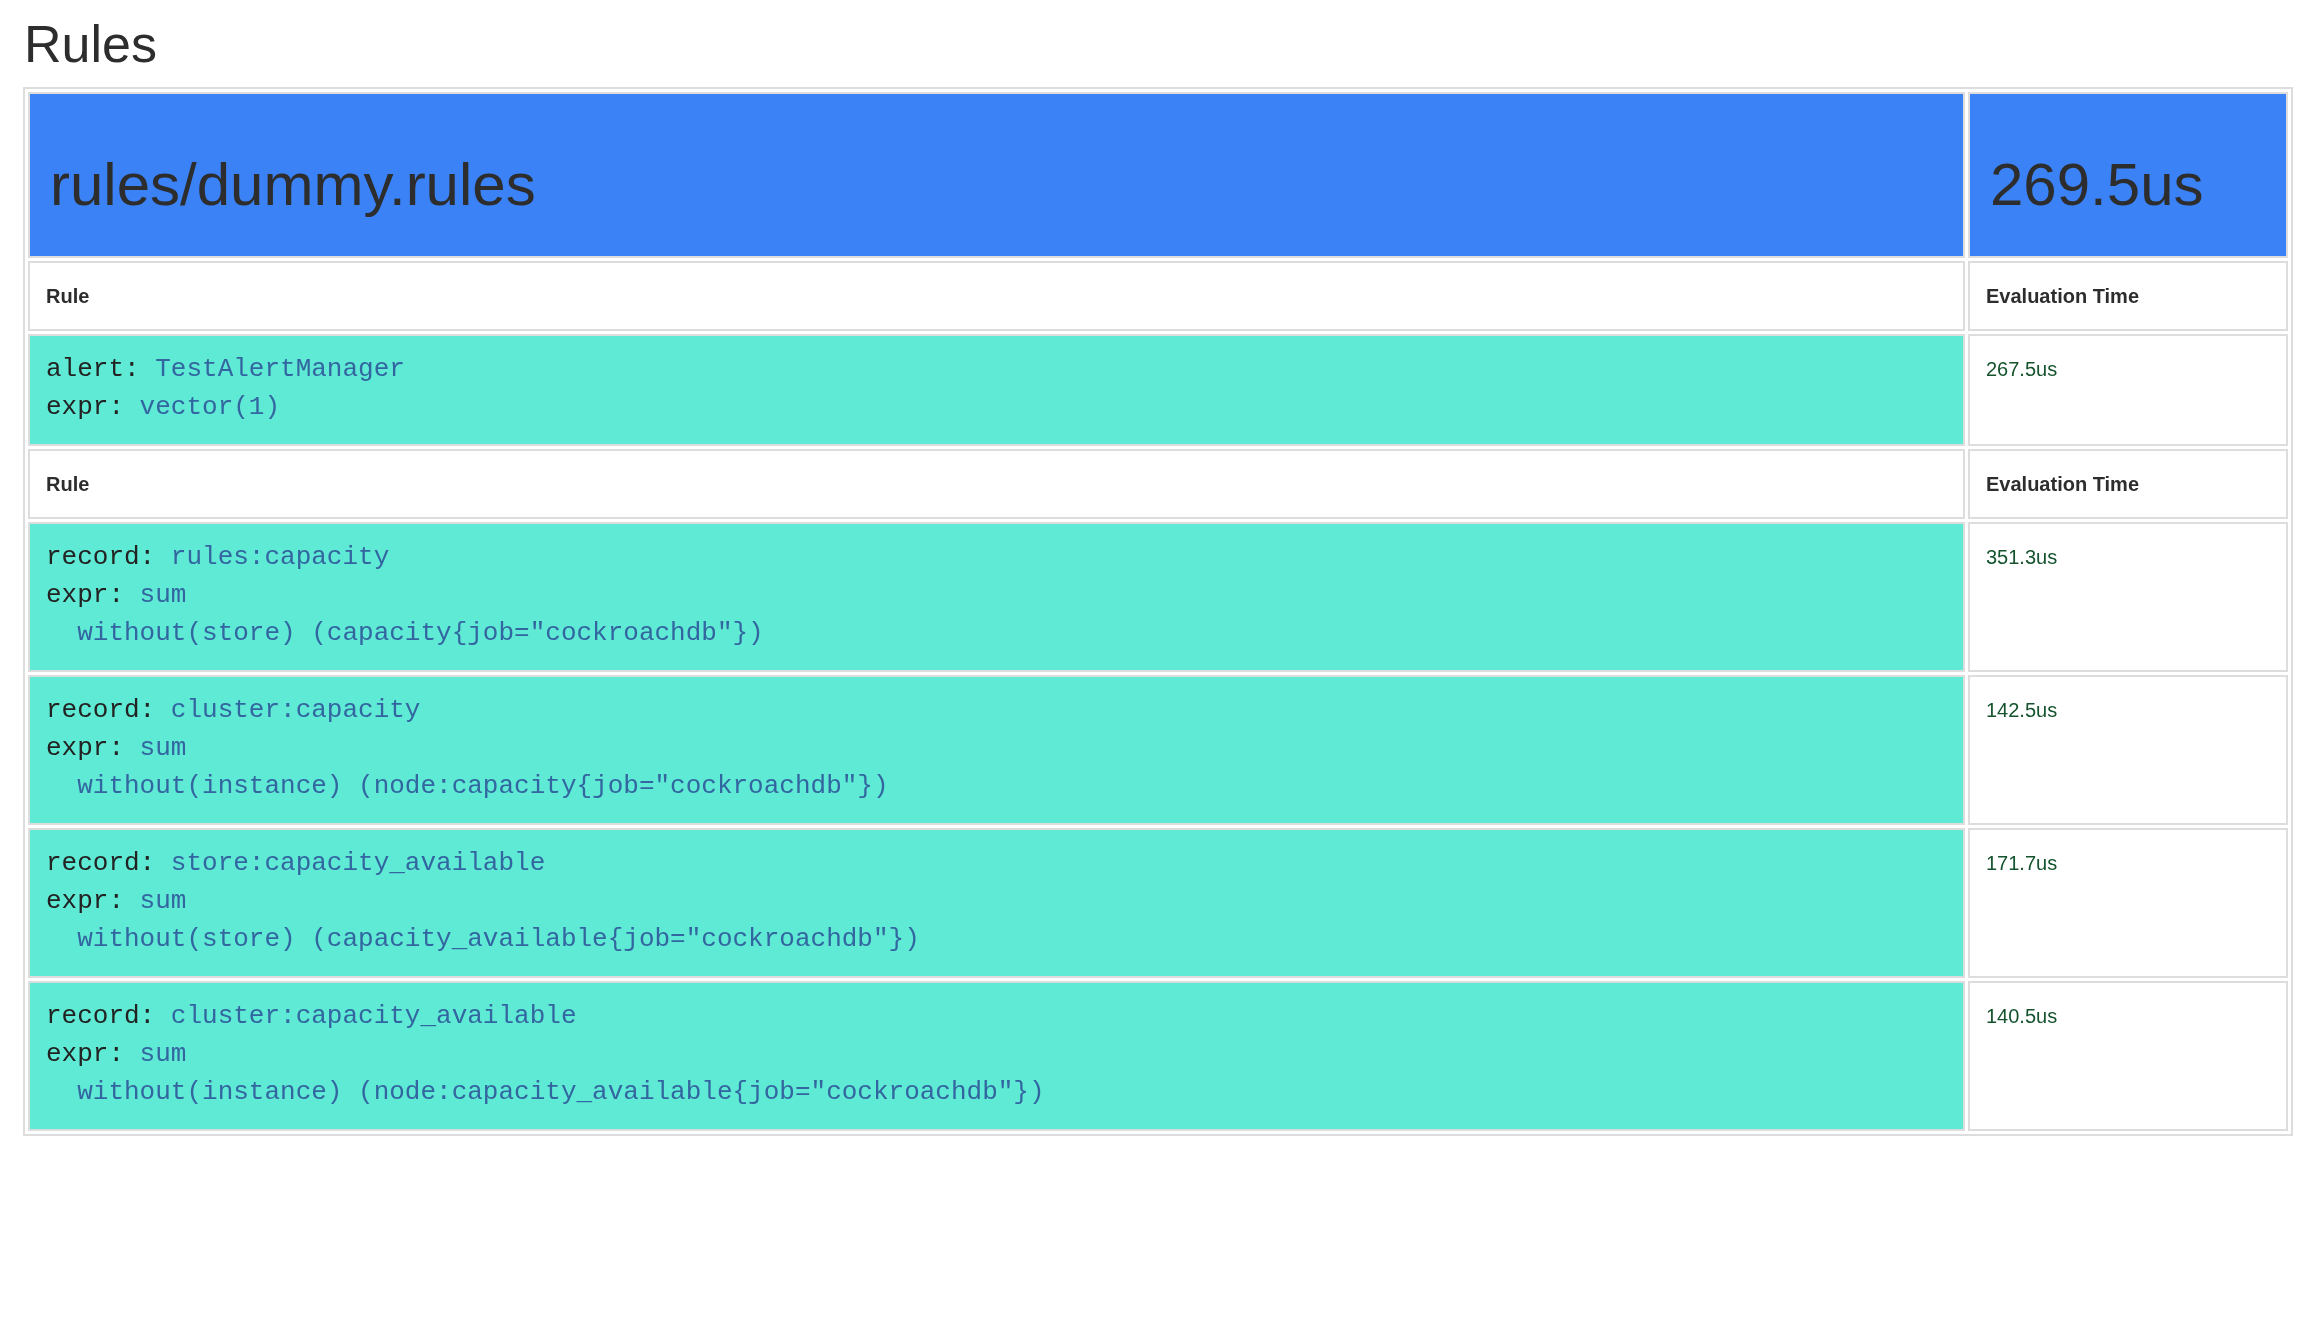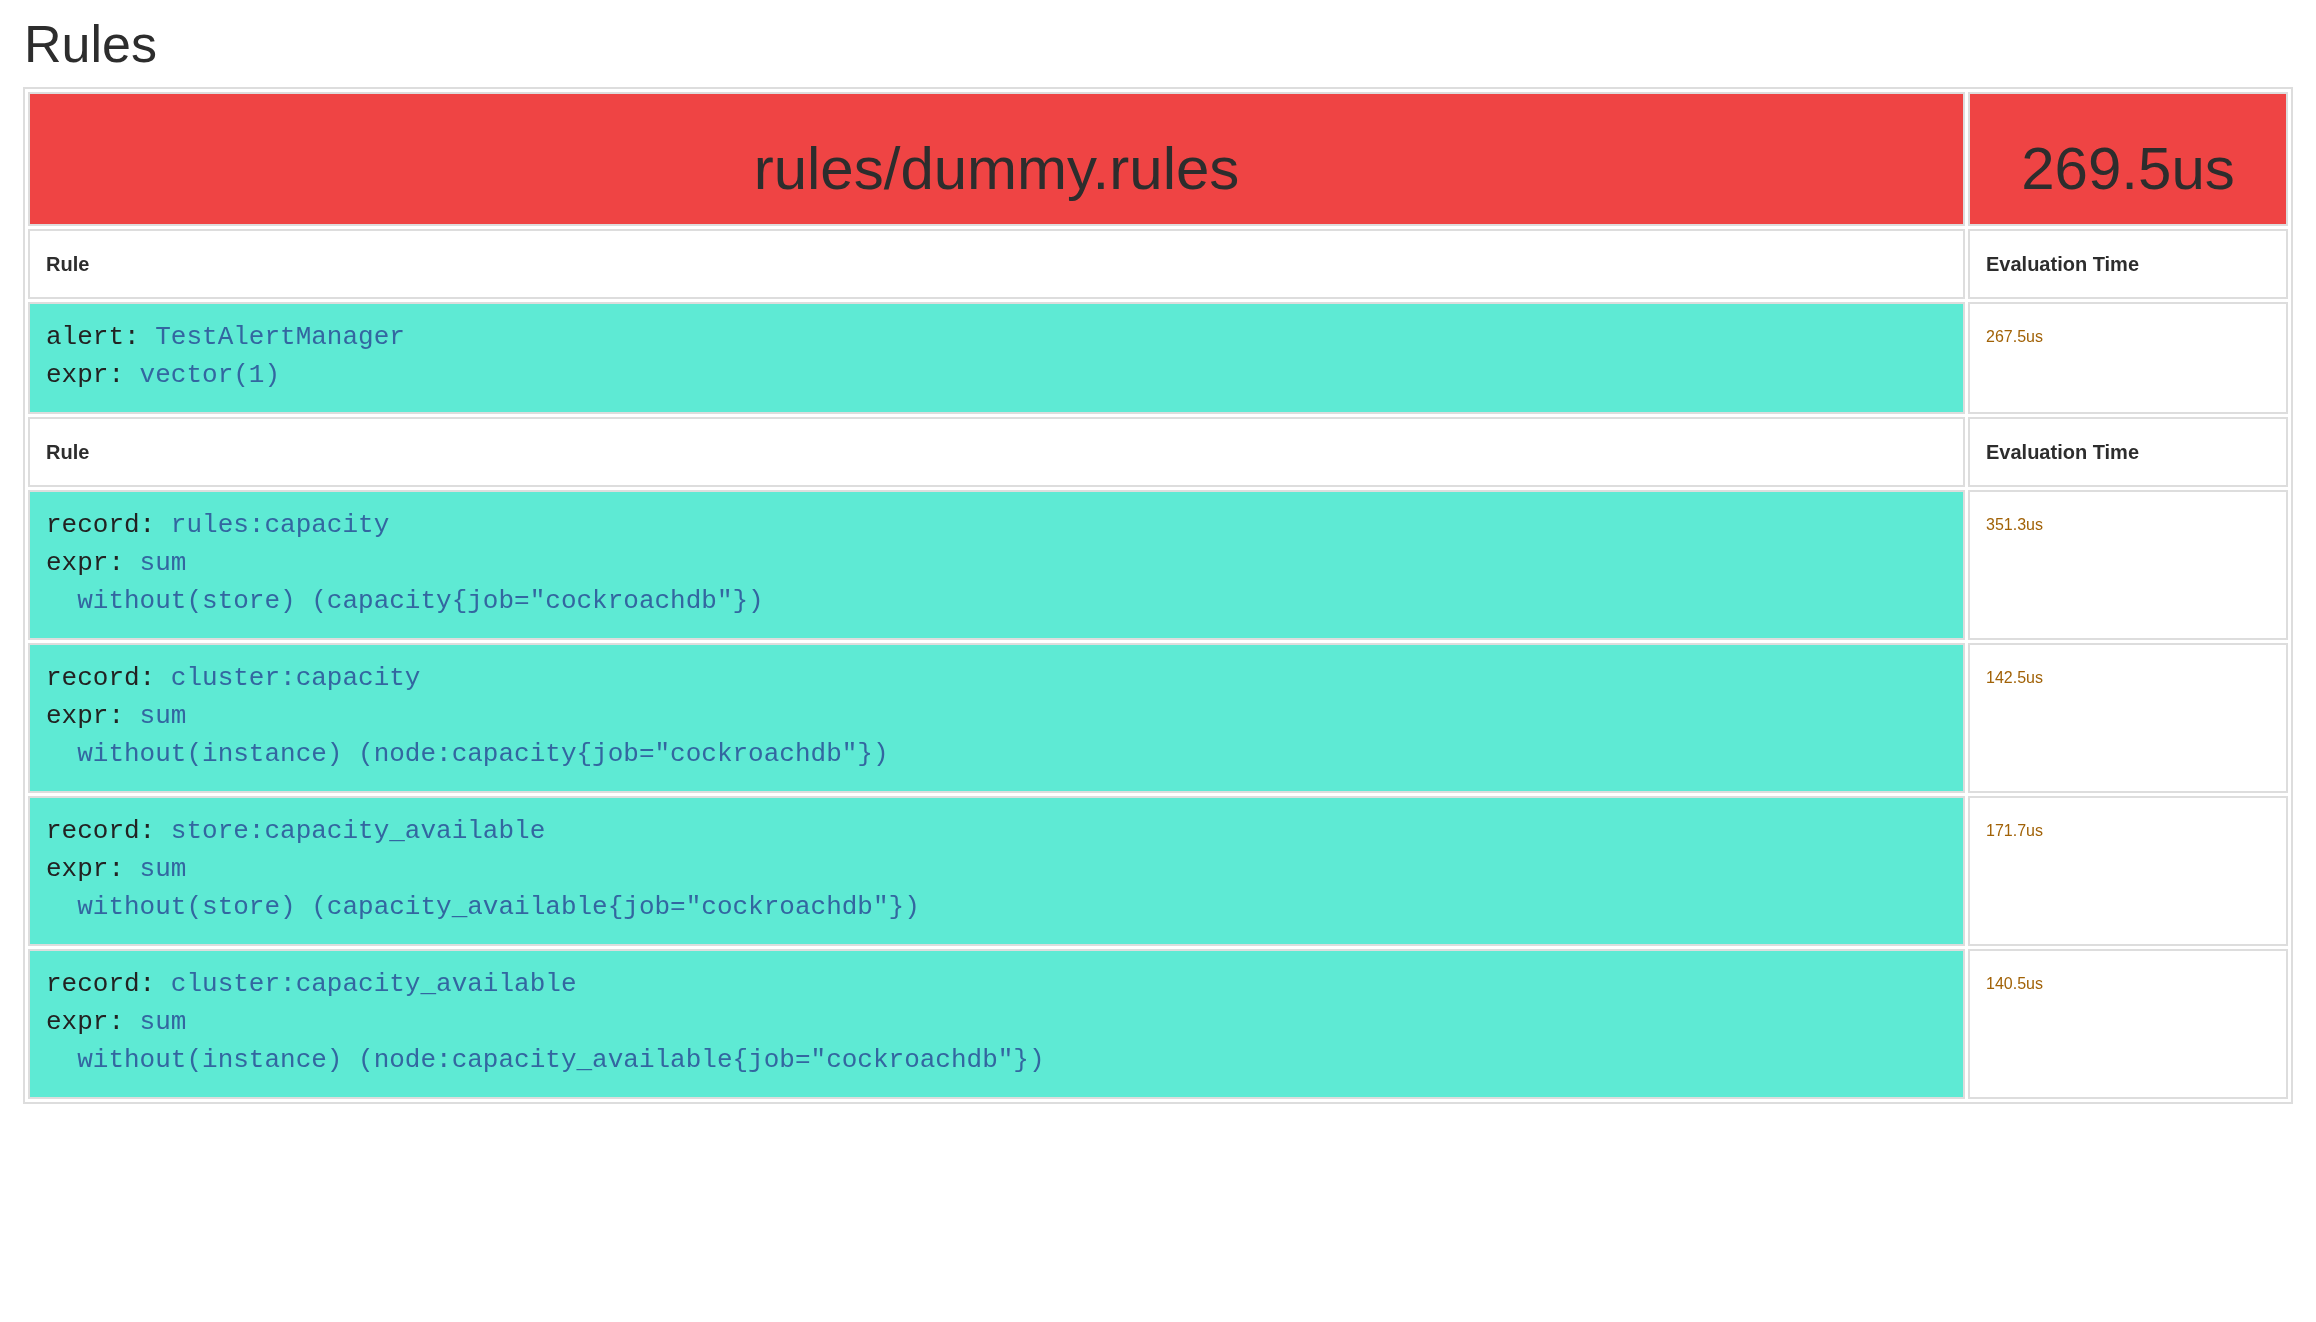--- a/index.html
+++ b/index.html
@@ -31,23 +31,22 @@
     background: #ffffff;
   }
   col.rule-col   { width: auto; }
   col.time-col   { width: 320px; }
   td, th {
     border: 2px solid #dddddd;
     vertical-align: top;
     text-align: left;
   }
   td.group-cell {
-    padding: 4px;
-    background: #ef4444;
-    text-align: center;
+    padding: 20px;
+    background: #3b82f6;
   }
   td.group-cell h2 {
     font-size: 60px;
     font-weight: 500;
     line-height: 66px;
     margin: 38px 0 18px 0;
     color: #2d2d2d;
     white-space: nowrap;
   }
   th.col-header {
@@ -66,25 +65,25 @@
     line-height: 38px;
   }
   .code-line { white-space: pre; }
   .code-key  { color: #222222; }
   .code-val  {
     color: #3366a0;
     text-decoration: none;
     cursor: pointer;
   }
   td.time-cell {
-    font-size: 16px;
+    font-size: 20px;
     line-height: 34px;
     padding: 16px;
     background: #ffffff;
-    color: #a16207;
+    color: #14532d;
   }
 </style>
 </head>
 <body>
 
 <h1 data-name="page-title">Rules</h1>
 
 <table data-name="rules-table">
   <colgroup>
     <col class="rule-col">

